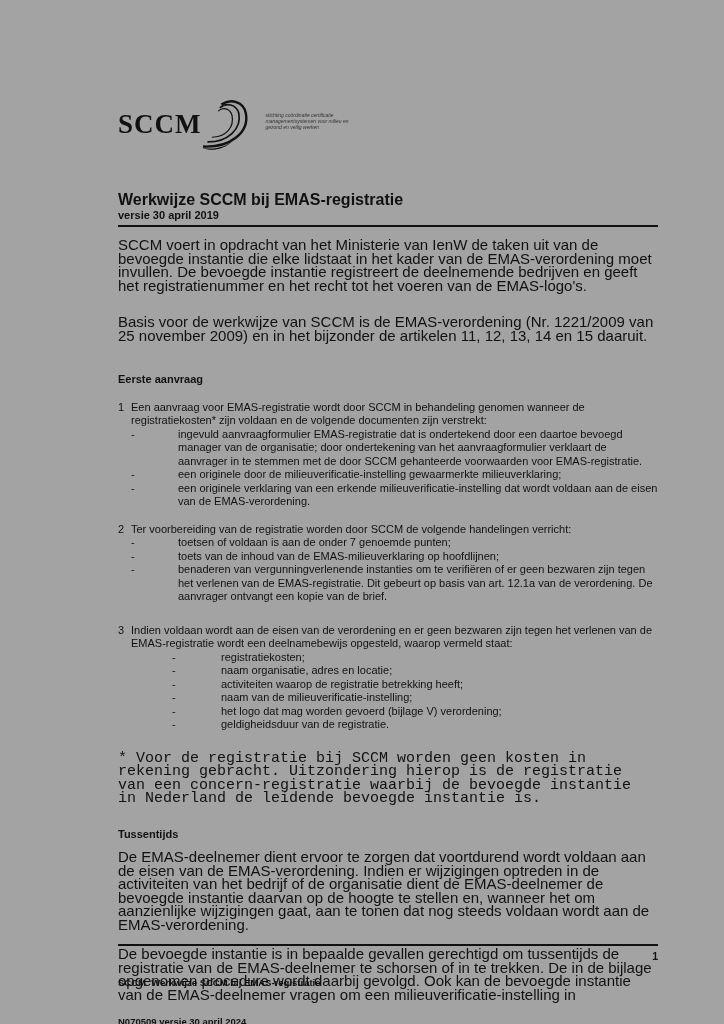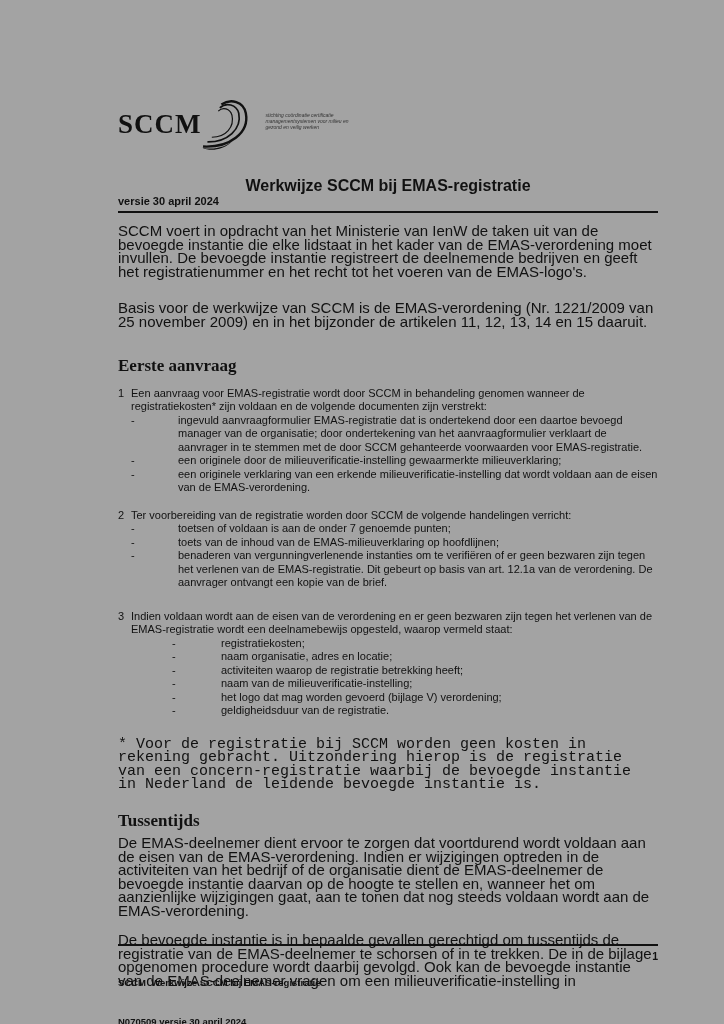--- a/index.html
+++ b/index.html
@@ -22,31 +22,31 @@
     color:#111;
   }
   .swoosh{margin-left:-4px;margin-top:-2px;transform:rotate(-8deg);}
   .tagline{
     margin-left:10px;margin-top:12px;
     font-size:5px;line-height:6px;font-style:italic;color:#333;
   }
 
   
   .title{
-    margin:26px 0 0 0;
-    font-size:16px;font-weight:bold;line-height:19px;color:#111;text-align:center;
+    margin:40px 0 0 0;
+    font-size:16px;font-weight:bold;line-height:19px;color:#111;
   }
   .version{font-size:11px;font-weight:bold;line-height:13px;}
   .rule{border:none;border-top:2px solid #111;margin:3px 0 0 0;}
 
   
   .body-p{font-size:15px;line-height:13.5px;margin:0;}
   .p-intro1{margin-top:11px;}
   .p-intro2{margin-top:23px;}
-  .sec-h{font-size:17px;font-weight:bold;line-height:13.5px;margin:0;font-family:Liberation Serif, serif;}
+  .sec-h{font-size:11px;font-weight:bold;line-height:13.5px;margin:0;}
   .h-eerste{margin-top:31px;}
   .h-tussen{margin-top:22px;}
   .t-p1{margin-top:9px;}
   .t-p2{margin-top:16px;}
   .footnote{margin-top:20px;font-family:Liberation Mono, monospace;}
 
   
   .num-item{display:flex;font-size:11px;line-height:13.5px;margin-top:14px;}
   .num-item.item3{margin-top:20px;}
   .num{width:13px;flex:none;}
@@ -80,21 +80,21 @@
         </svg>
       </div>
       <div class="tagline">
         <div>stichting coördinatie certificatie</div>
         <div>managementsystemen voor milieu en</div>
         <div>gezond en veilig werken</div>
       </div>
     </div>
 
     <h1 class="title">Werkwijze SCCM bij EMAS-registratie</h1>
-    <div class="version">versie 30 april 2024</div>
+    <div class="version">versie 30 april 2019</div>
     <hr class="rule">
 
     <p class="body-p p-intro1">SCCM voert in opdracht van het Ministerie van IenW de taken uit van de bevoegde instantie die elke lidstaat in het kader van de EMAS-verordening moet invullen. De bevoegde instantie registreert de deelnemende bedrijven en geeft het registratienummer en het recht tot het voeren van de EMAS-logo's.</p>
     <p class="body-p p-intro2">Basis voor de werkwijze van SCCM is de EMAS-verordening (Nr. 1221/2009 van 25 november 2009) en in het bijzonder de artikelen 11, 12, 13, 14 en 15 daaruit.</p>
 
     <h2 class="sec-h h-eerste">Eerste aanvraag</h2>
 
     <div class="num-item">
       <span class="num">1</span>
       <div class="num-body">

